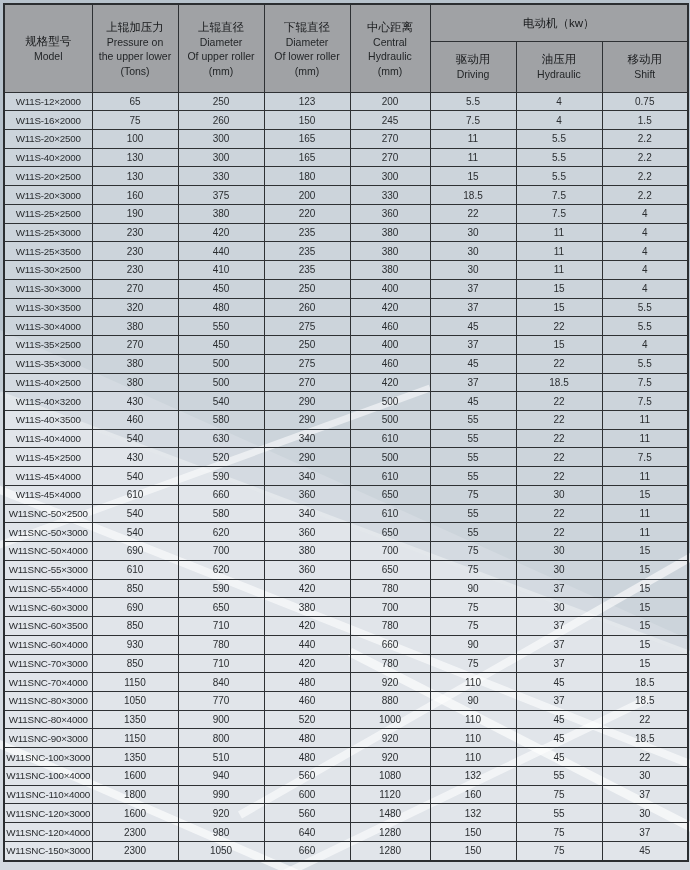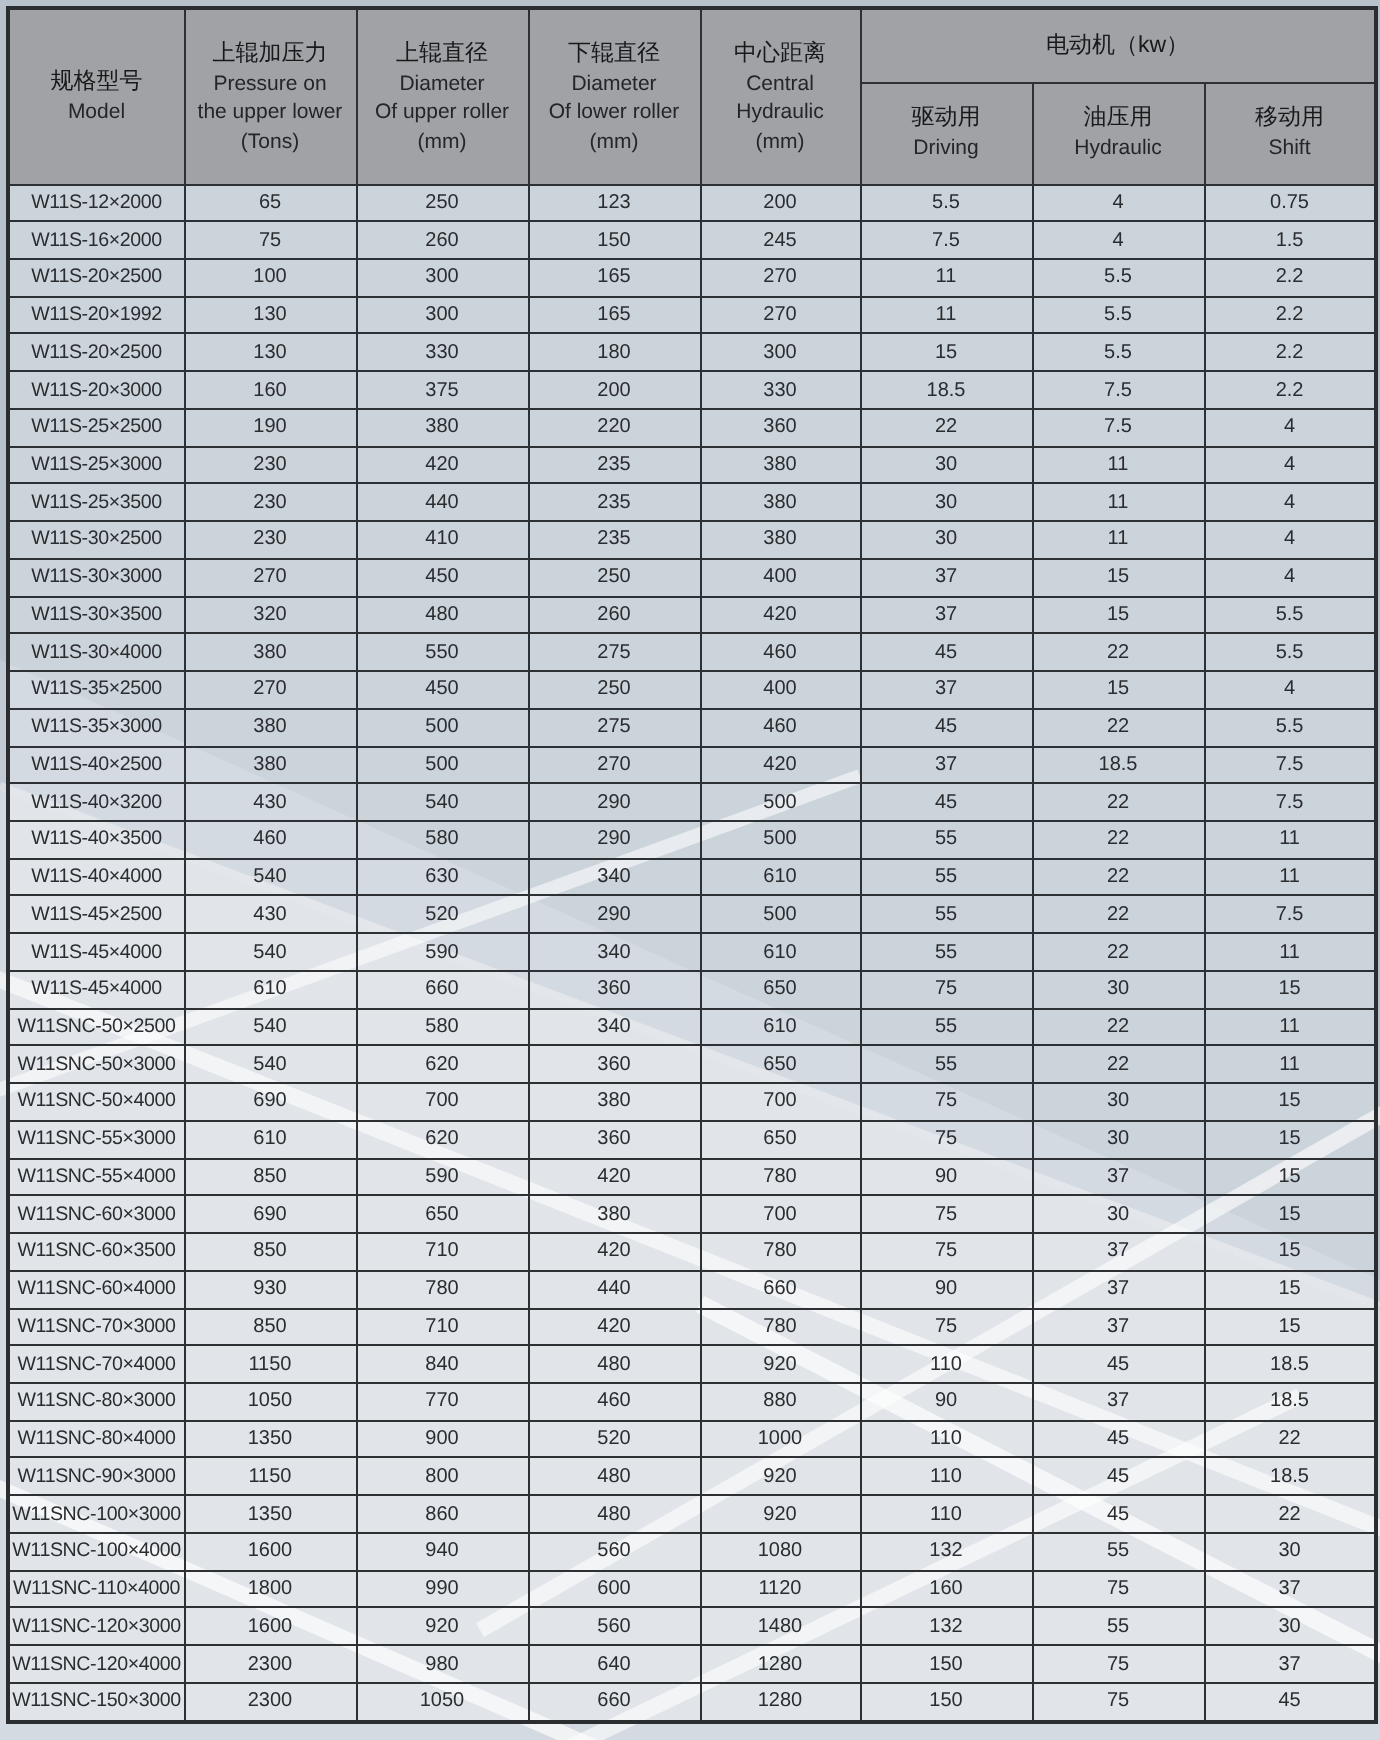--- a/index.html
+++ b/index.html
@@ -145,21 +145,21 @@
           <td class="model-cell">W11S-20×2500</td>
           <td class="value-cell">100</td>
           <td class="value-cell">300</td>
           <td class="value-cell">165</td>
           <td class="value-cell">270</td>
           <td class="value-cell">11</td>
           <td class="value-cell">5.5</td>
           <td class="value-cell">2.2</td>
         </tr>
         <tr>
-          <td class="model-cell">W11S-20×1992</td>
+          <td class="model-cell">W11S-40×2000</td>
           <td class="value-cell">130</td>
           <td class="value-cell">300</td>
           <td class="value-cell">165</td>
           <td class="value-cell">270</td>
           <td class="value-cell">11</td>
           <td class="value-cell">5.5</td>
           <td class="value-cell">2.2</td>
         </tr>
         <tr>
           <td class="model-cell">W11S-20×2500</td>
@@ -467,21 +467,21 @@
           <td class="value-cell">800</td>
           <td class="value-cell">480</td>
           <td class="value-cell">920</td>
           <td class="value-cell">110</td>
           <td class="value-cell">45</td>
           <td class="value-cell">18.5</td>
         </tr>
         <tr>
           <td class="model-cell">W11SNC-100×3000</td>
           <td class="value-cell">1350</td>
-          <td class="value-cell">860</td>
+          <td class="value-cell">510</td>
           <td class="value-cell">480</td>
           <td class="value-cell">920</td>
           <td class="value-cell">110</td>
           <td class="value-cell">45</td>
           <td class="value-cell">22</td>
         </tr>
         <tr>
           <td class="model-cell">W11SNC-100×4000</td>
           <td class="value-cell">1600</td>
           <td class="value-cell">940</td>

